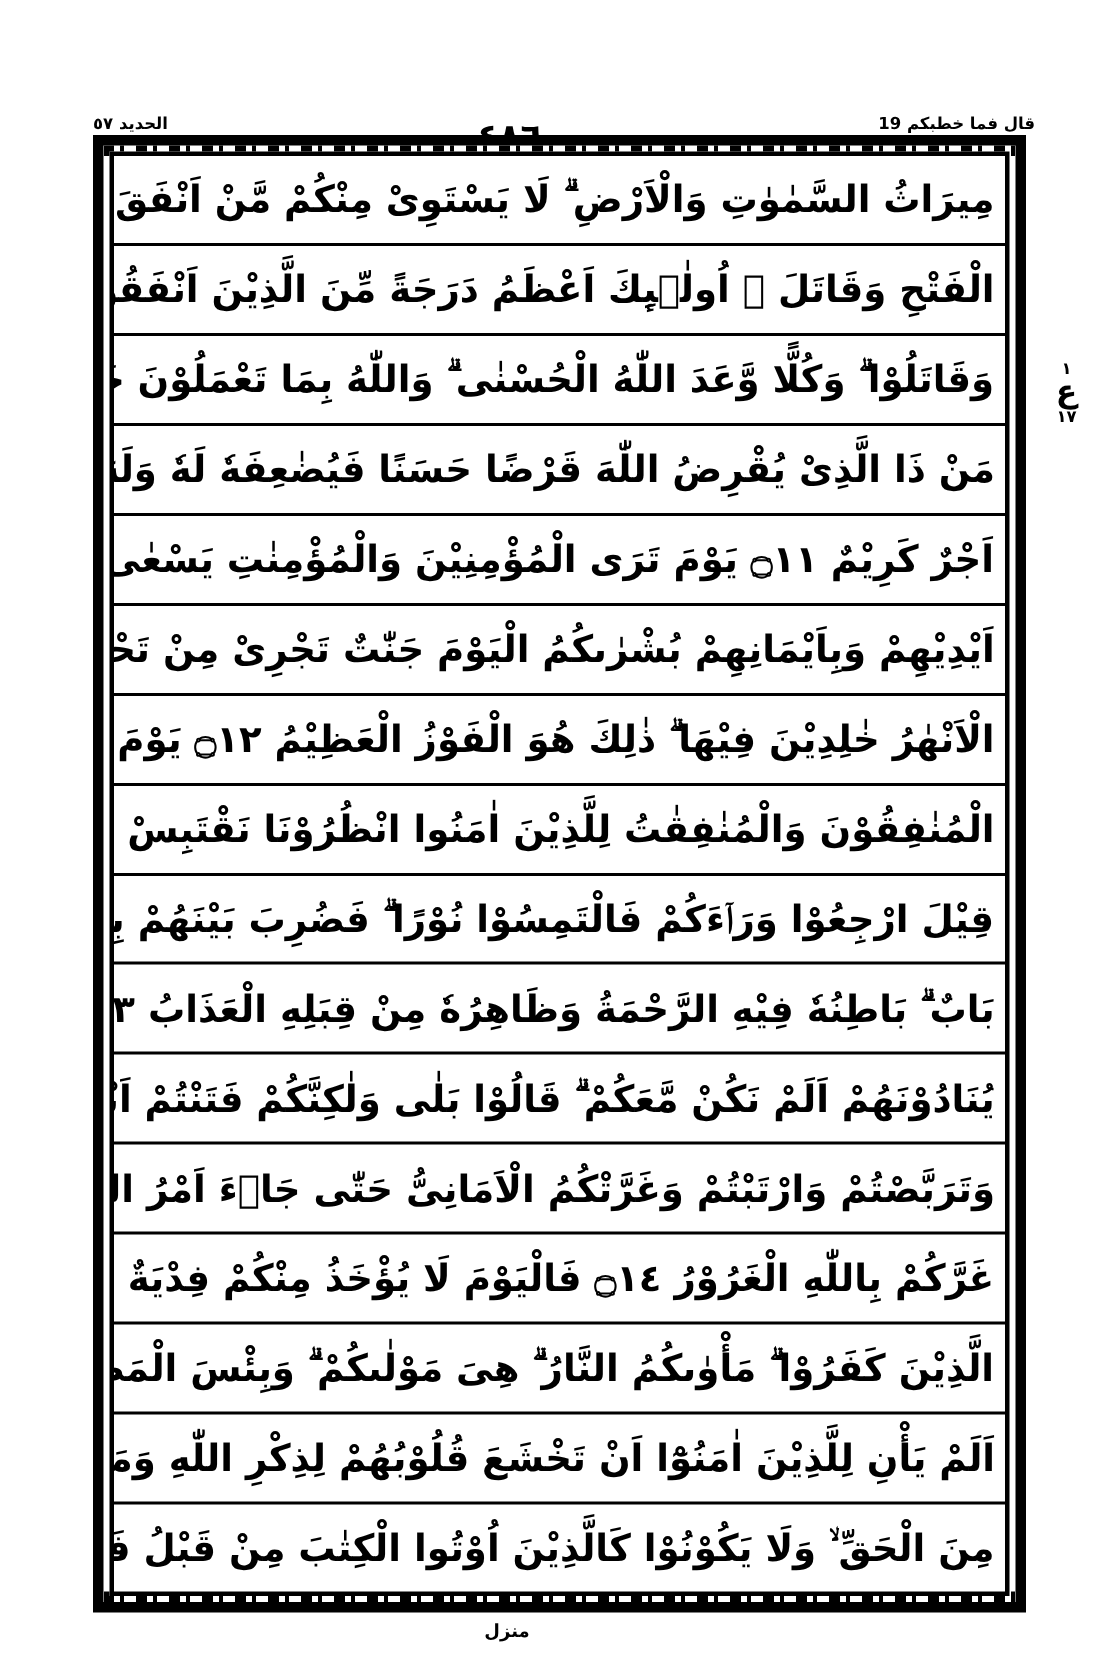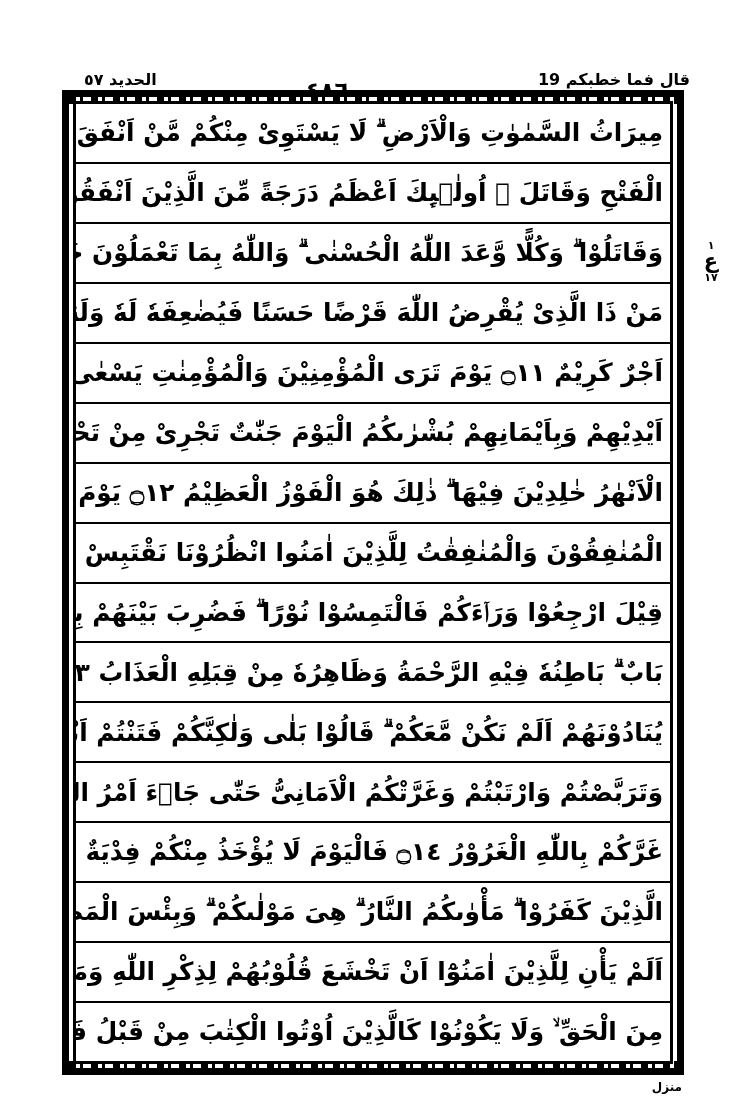--- a/index.html
+++ b/index.html
@@ -28,27 +28,26 @@
     left: 62px;
     right: 56px;
     height: 34px;
     display: flex;
     align-items: flex-end;
     justify-content: space-between;
     direction: rtl;
   }
   .header-side {
     font-family: "DejaVu Sans", sans-serif;
-    font-size: 16px;
+    font-size: 11px;
     font-weight: bold;
     color: #000;
     line-height: 1.05;
     white-space: nowrap;
     letter-spacing: -0.5px;
-    margin-left: 22px;
   }
   .header-side.left {
     text-align: left;
   }
   .page-number {
     font-size: 24px;
     font-weight: bold;
     color: #000;
     letter-spacing: 1px;
     position: relative;
@@ -121,23 +120,23 @@
     line-height: 1.0;
   }
   .ruku-top   { font-size: 11px; }
   .ruku-mid   { font-size: 21px; }
   .ruku-bot   { font-size: 11px; }
 
   
   .footer {
     position: absolute;
     top: 1080px;
-    left: 14px;
+    left: 4px;
     width: 668px;
-    text-align: right;
+    text-align: center;
     font-family: "DejaVu Sans", sans-serif;
     font-size: 12px;
     font-weight: bold;
     color: #000;
     direction: rtl;
   }
 </style>
 </head>
 <body>
 

